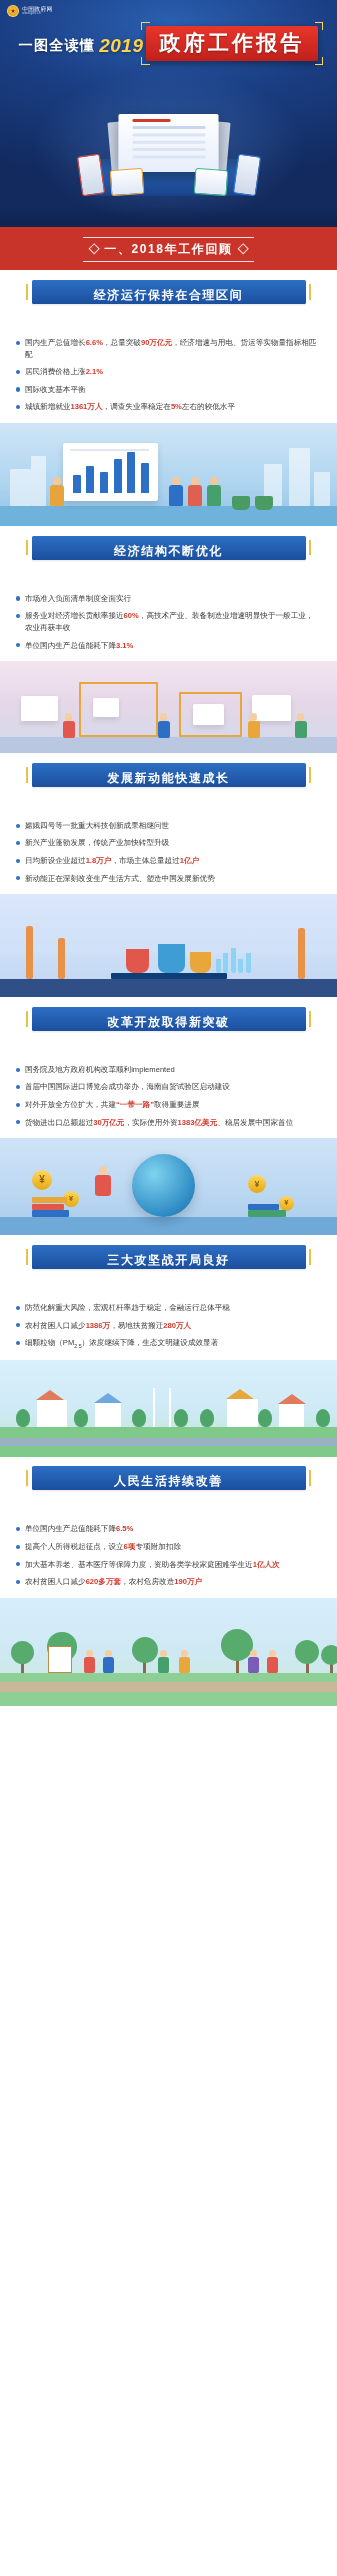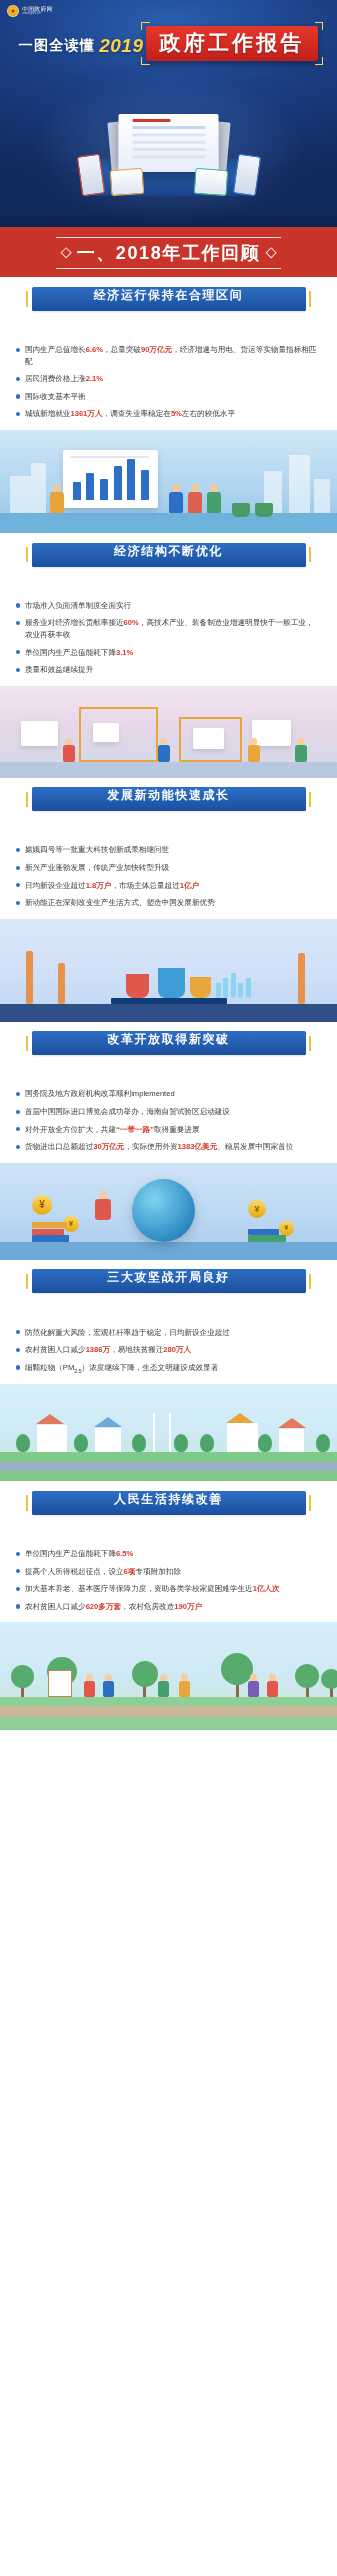--- a/index.html
+++ b/index.html
@@ -171,38 +171,38 @@
     position: relative;
   }
   .chapter-inner {
     display: inline-block;
     border-top: 1.1px solid rgba(255,255,255,.85);
     border-bottom: 1.1px solid rgba(255,255,255,.85);
     padding: 3.2px 21px;
     position: relative;
   }
   .chapter-inner span {
-    color: #fff; font-size: 18px; font-weight: bold; letter-spacing: 1.6px;
+    color: #fff; font-size: 12px; font-weight: bold; letter-spacing: 1.6px;
   }
   .chapter-inner::before, .chapter-inner::after {
     content: ""; position: absolute; top: 50%; width: 6.3px; height: 6.3px;
     transform: translateY(-50%) rotate(45deg);
     border: 1.1px solid rgba(255,255,255,.85);
   }
   .chapter-inner::before { left: 6.3px; }
   .chapter-inner::after { right: 6.3px; }
 
   
   .section { width: 337px; background: #fff; }
   .sec-head {
     margin: 9.5px auto 6.3px;
     width: 274px; height: 24px;
     background: linear-gradient(180deg,#2d6fc4,#1b4f9e);
     border-radius: 1.6px;
-    display: flex; align-items: flex-start; justify-content: center;
+    display: flex; align-items: flex-end; justify-content: center;
     position: relative;
     box-shadow: 0 1.6px 0 rgba(0,0,0,.07);
   }
   .sec-head::before, .sec-head::after {
     content:""; position: absolute; top: 4.2px; bottom: 4.2px; width: 2.1px;
     background: #e8c04a;
   }
   .sec-head::before { left: -5.3px; }
   .sec-head::after { right: -5.3px; }
   .sec-head span {
@@ -411,24 +411,20 @@
             <span class="txt"><span>市场准入负面清单制度全面实行</span></span>
           </div>
           <div class="bullet">
             <span class="dot"></span>
             <span class="txt"><span>服务业对经济增长贡献率接近</span><b>60%</b><span>，高技术产业、装备制造业增速明显快于一般工业，农业再获丰收</span></span>
           </div>
           <div class="bullet">
             <span class="dot"></span>
             <span class="txt"><span>单位国内生产总值能耗下降</span><b>3.1%</b></span>
           </div>
-          <div class="bullet">
-            <span class="dot"></span>
-            <span class="txt"><span>质量和效益继续提升</span></span>
-          </div>
         </div>
         <div class="illus il2">
           <div class="ground"></div>
           <div class="scaffold" style="left:79px;width:79px;height:55px"></div>
           <div class="scaffold" style="left:179px;width:63px;height:45px"></div>
           <div class="board" style="left:21px;bottom:32px;width:37px;height:25px"></div>
           <div class="board" style="left:252px;bottom:32px;width:39px;height:26px"></div>
           <div class="board" style="left:93px;bottom:36px;width:26px;height:19px"></div>
           <div class="board" style="left:193px;bottom:28.5px;width:31px;height:21px"></div>
           <div class="worker" style="left:63px">
@@ -527,21 +523,21 @@
           </div>
         </div>
       </div>
       <div class="section">
         <div class="sec-head">
           <span>三大攻坚战开局良好</span>
         </div>
         <div class="bullets">
           <div class="bullet">
             <span class="dot"></span>
-            <span class="txt"><span>防范化解重大风险，宏观杠杆率趋于稳定，日均新设企业超过</span></span>
+            <span class="txt"><span>防范化解重大风险，宏观杠杆率趋于稳定，金融运行总体平稳</span></span>
           </div>
           <div class="bullet">
             <span class="dot"></span>
             <span class="txt"><span>农村贫困人口减少</span><b>1386万</b><span>，易地扶贫搬迁</span><b>280万人</b></span>
           </div>
           <div class="bullet">
             <span class="dot"></span>
             <span class="txt"><span>细颗粒物（PM</span><span class="sub">2.5</span><span>）浓度继续下降，生态文明建设成效显著</span></span>
           </div>
         </div>

